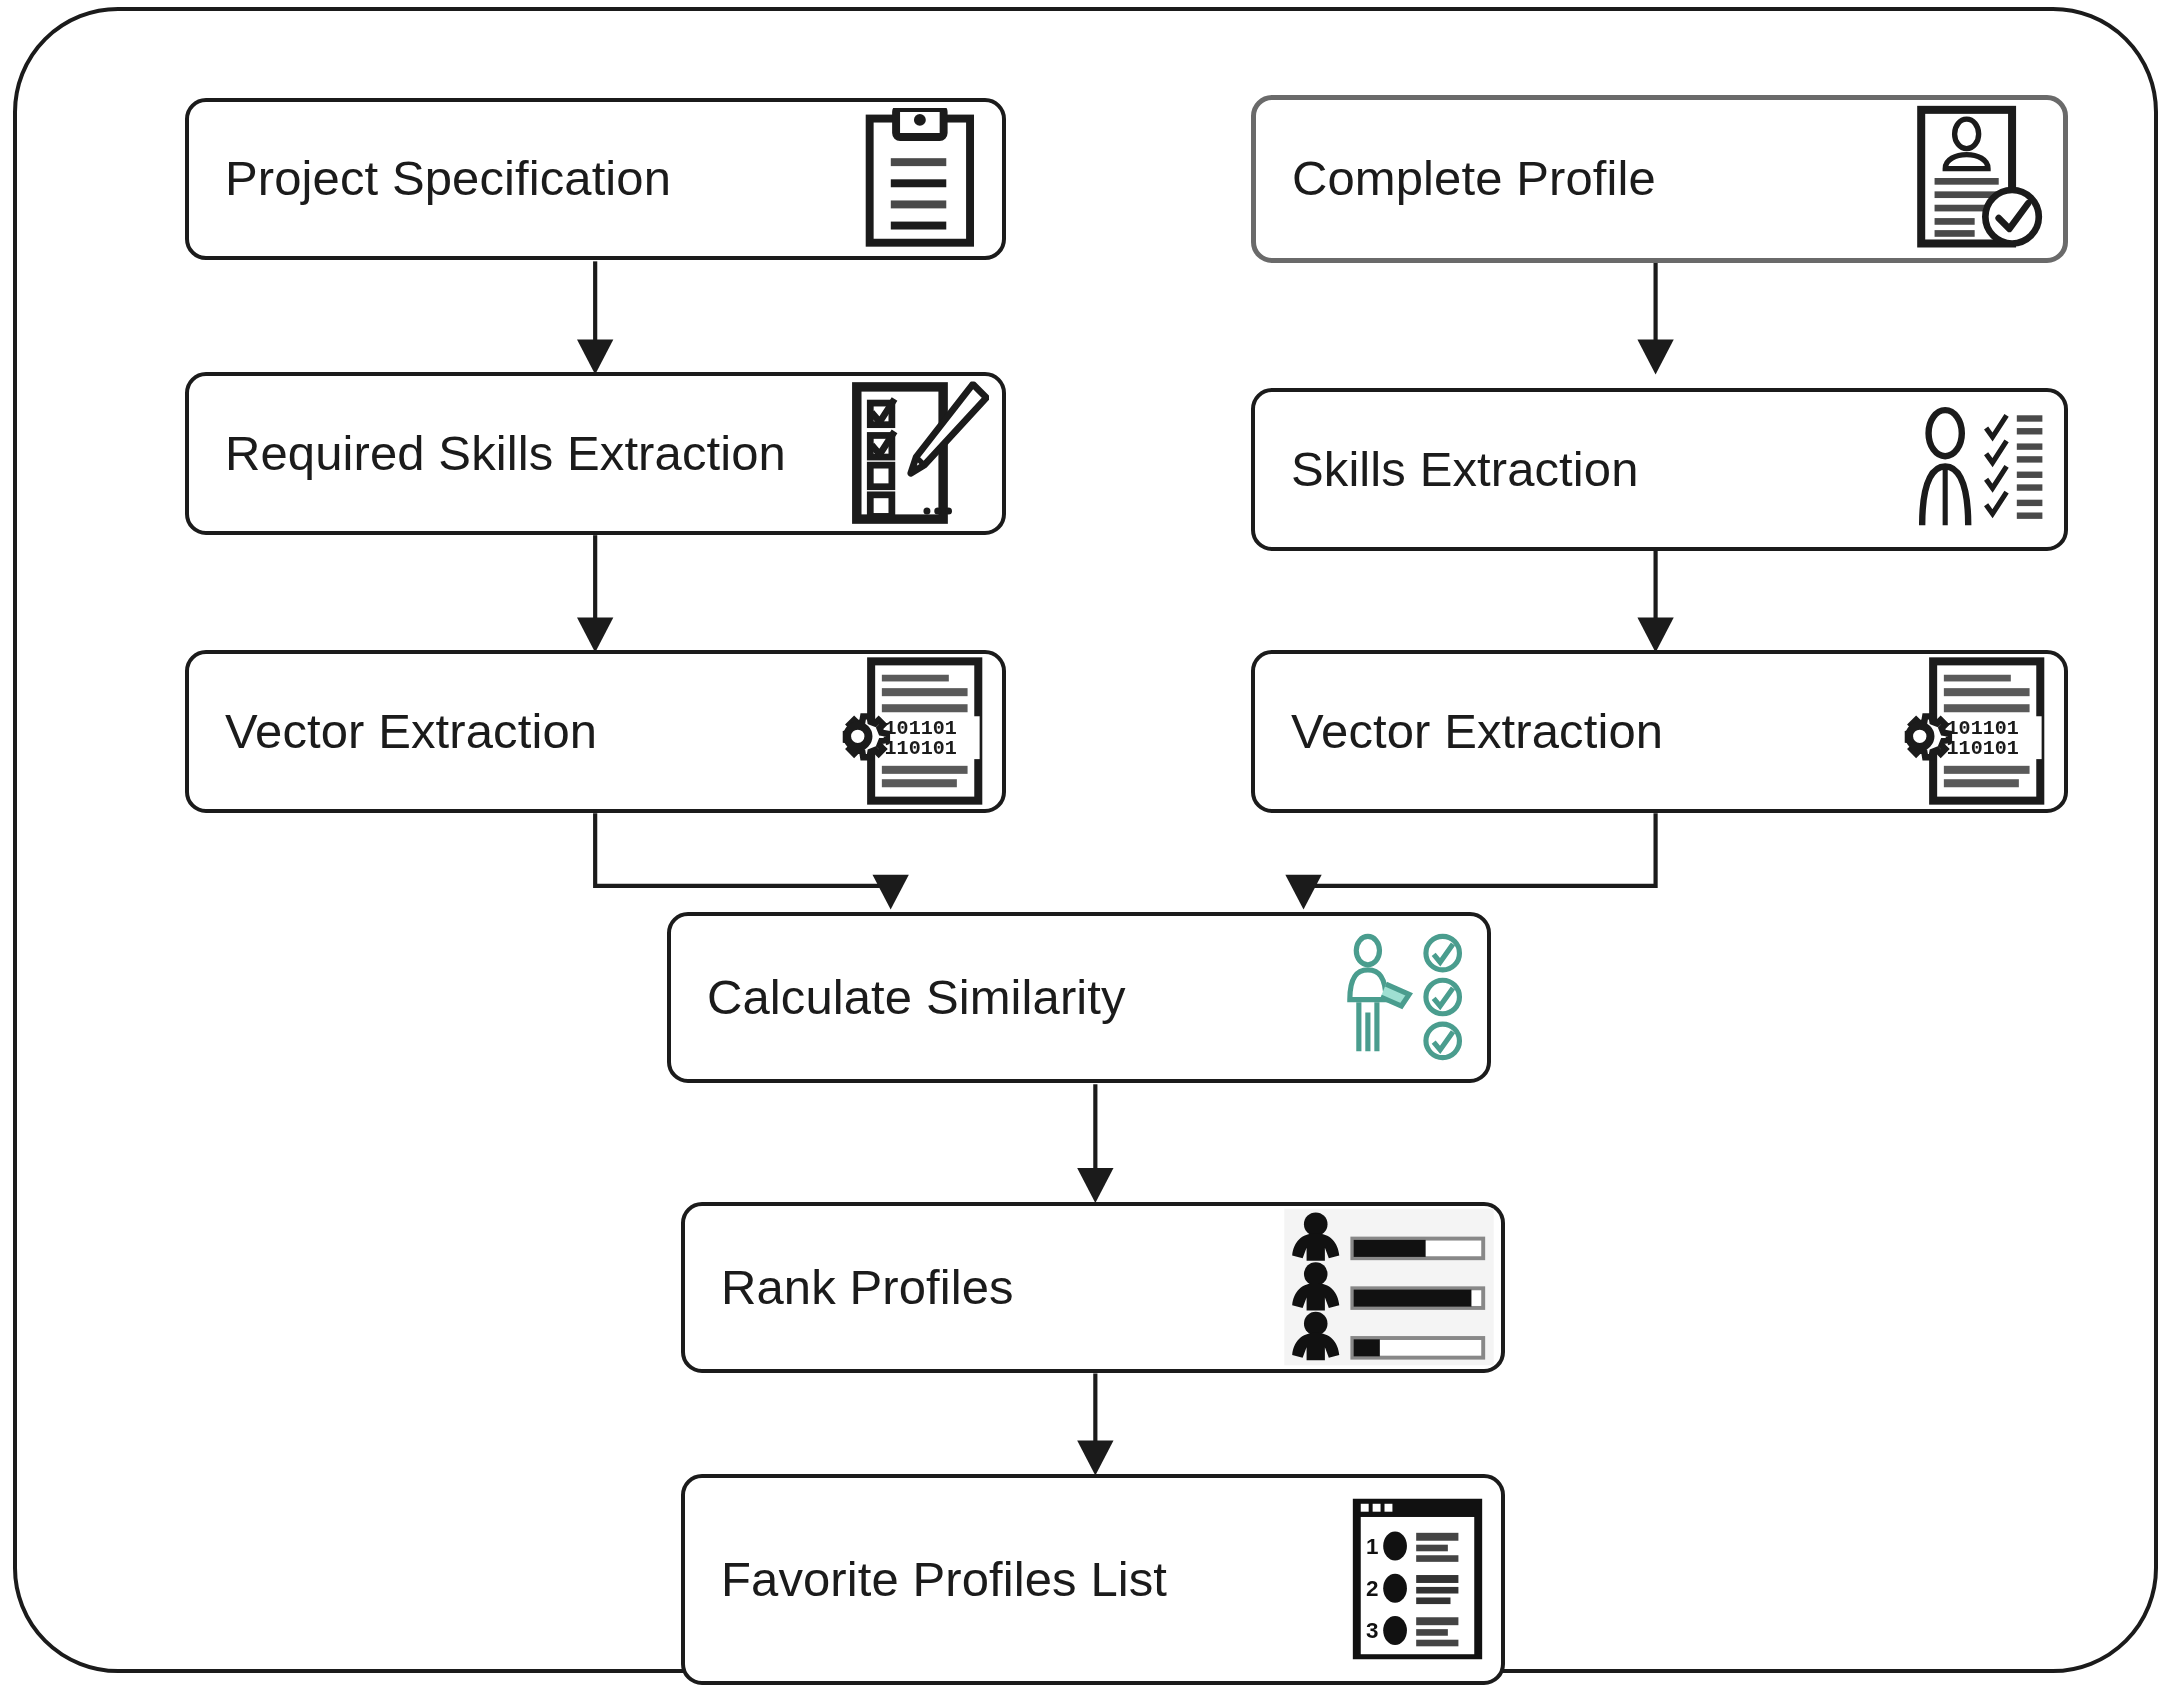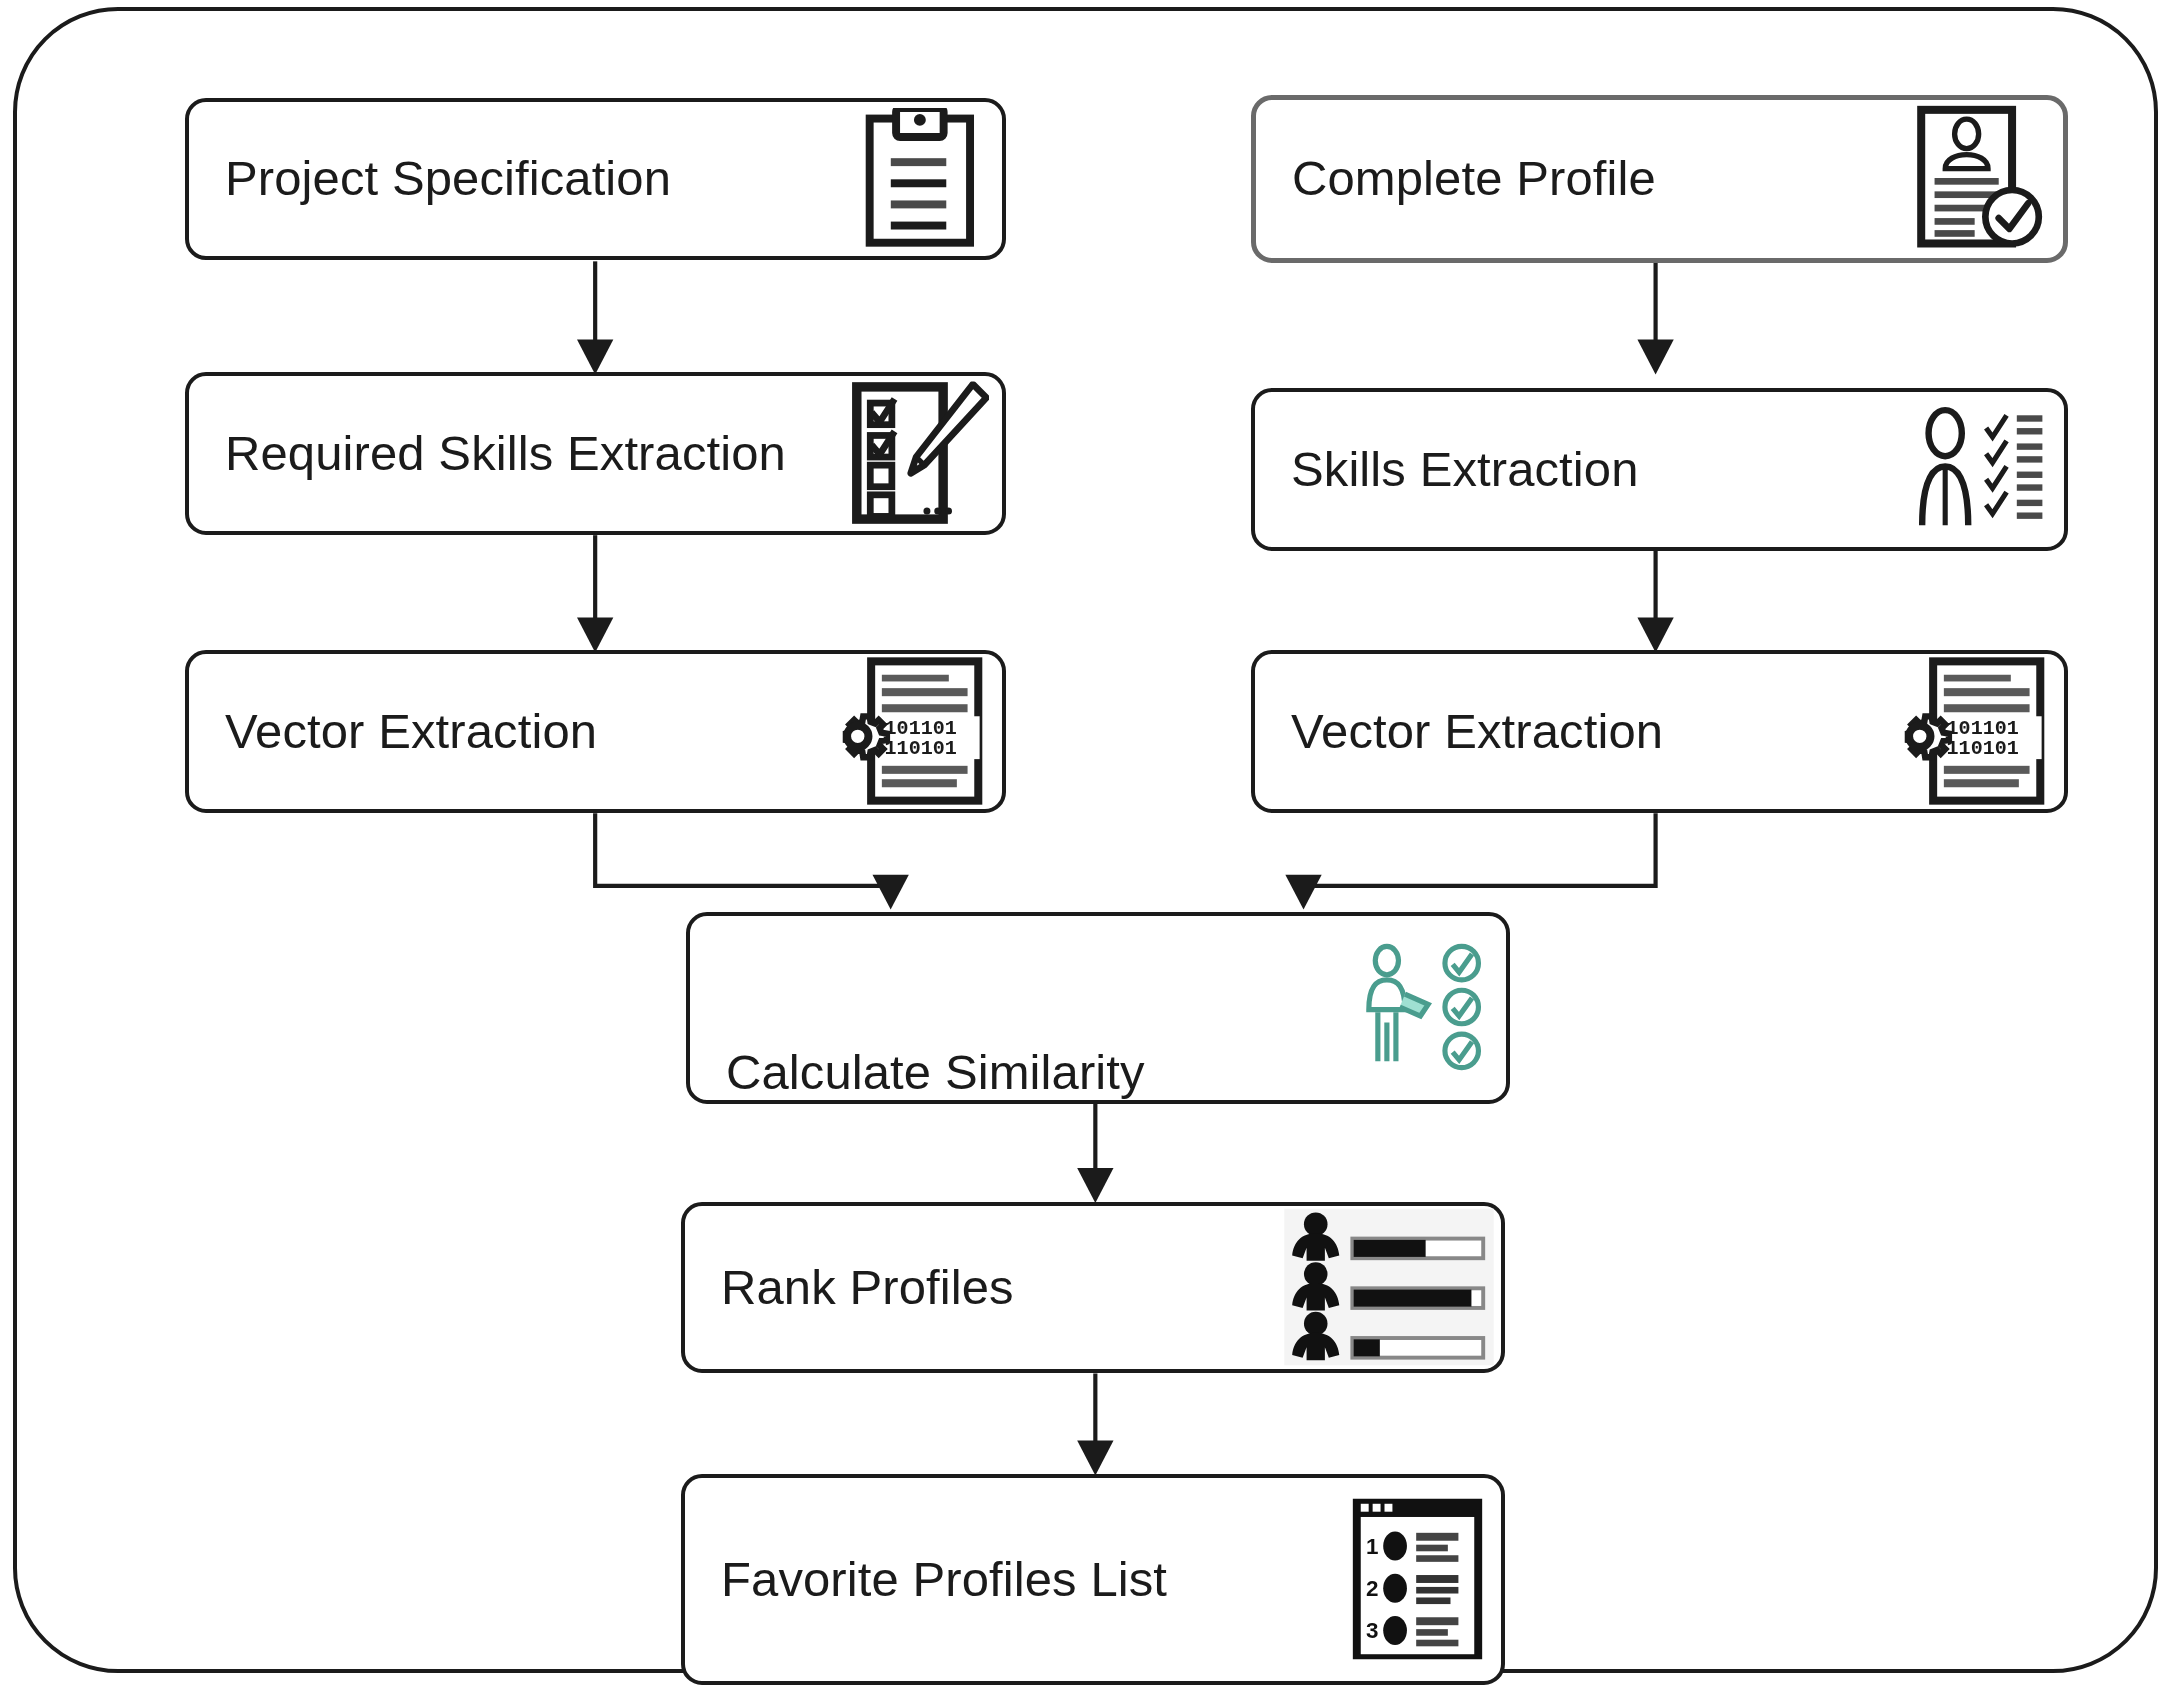--- a/index.html
+++ b/index.html
@@ -258,21 +258,21 @@
           <text x="34" y="73">110101</text>
         </g>
         <g transform="translate(14,60)">
           <path d="M0,-18 L5,-16 L9,-20 L14,-15 L10,-11 L12,-6 L18,-5 L18,2 L12,3 L10,8 L14,12 L9,17 L5,13 L0,15 L-1,21 L-8,21 L-9,15 L-14,13 L-18,17 L-23,12 L-19,8 L-21,3 L-27,2 L-27,-5 L-21,-6 L-19,-11 L-23,-15 L-18,-20 L-14,-16 L-9,-18 L-8,-24 L-1,-24 Z" transform="scale(0.68) translate(14,2)" fill="#ffffff" stroke="#1b1b1b" stroke-width="7"></path>
           <circle cx="0" cy="0" r="8" fill="#ffffff" stroke="#1b1b1b" stroke-width="6"></circle>
         </g>
       </svg>
     </div>
   </div>
 
-  <div class="node" style="left:686px; top:912px; width:824px; height:192px;align-items:flex-end;">
+  <div class="node" style="left:667px; top:912px; width:824px; height:171px;">
     <div class="node-label">Calculate Similarity</div>
     <div class="node-icon">
       <svg width="140" height="129" viewBox="0 0 108 100">
         <g stroke="#4a9d8e" stroke-width="4" fill="none">
           <ellipse cx="26" cy="14" rx="9" ry="11"></ellipse>
           <path d="M12 52 C12 34 18 29 26 29 C34 29 40 34 40 52 L12 52 Z"></path>
           <path d="M40 40 L58 48 L52 57 L36 50" fill="#9fe0d2" stroke="#4a9d8e"></path>
           <path d="M19 54 L19 92"></path>
           <path d="M33 54 L33 92"></path>
           <path d="M26 62 L26 92"></path>

